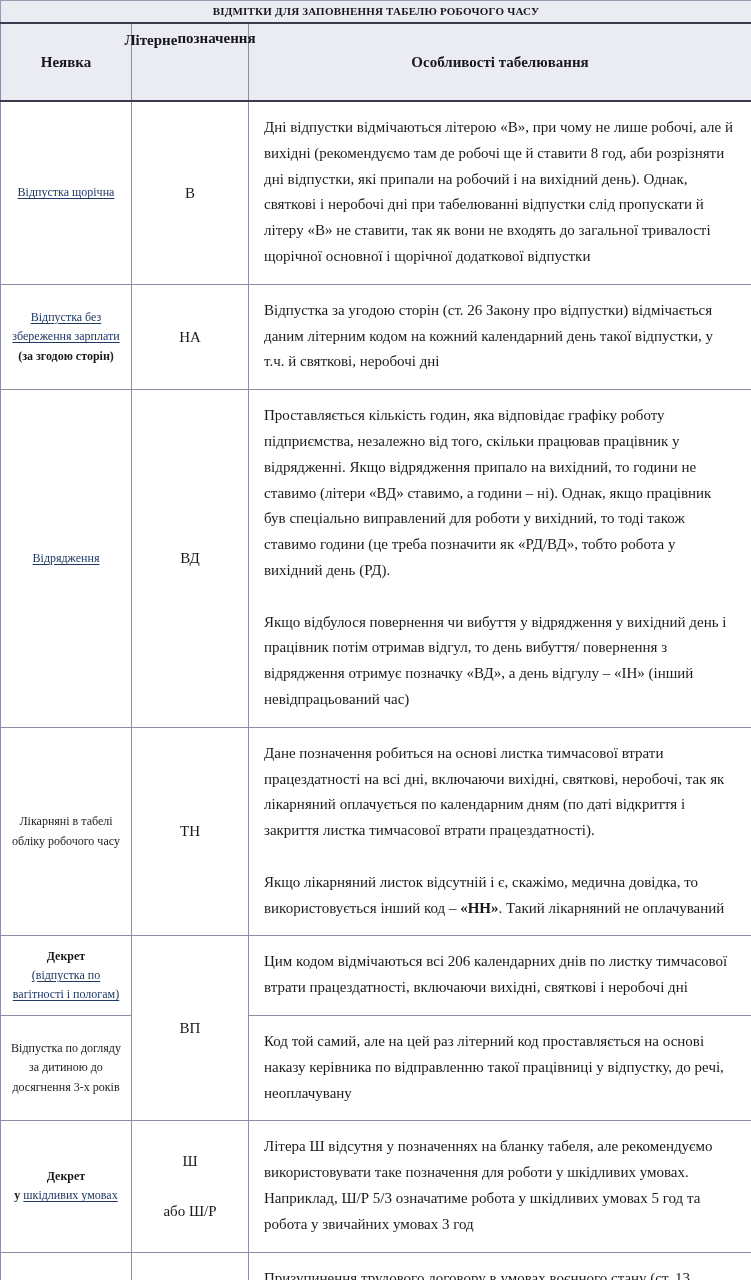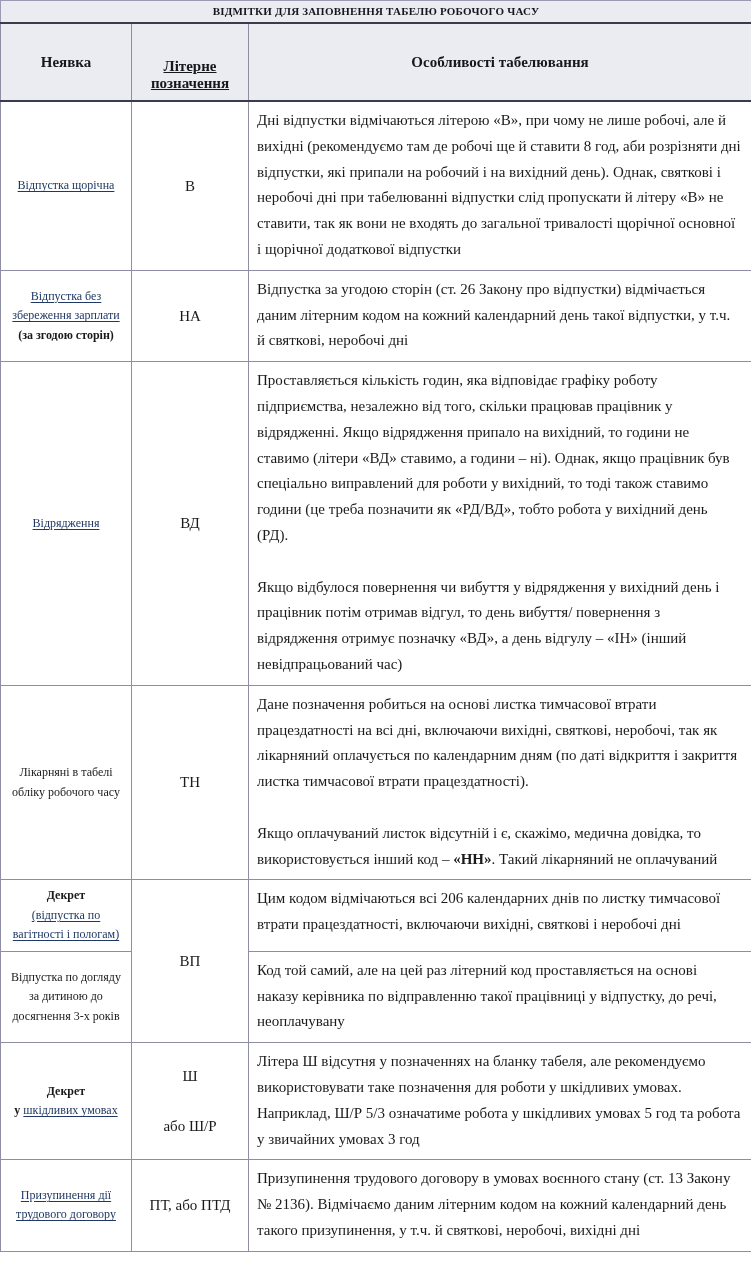--- a/index.html
+++ b/index.html
@@ -56,24 +56,22 @@
     text-align: center;
     vertical-align: middle !important;
     font-weight: bold;
     font-size: 15px;
     color: #16161d;
     padding: 6px 4px;
     border-bottom: 2px solid #3b3b4d !important;
   }
   .hdr-stack {
     display: flex;
-    flex-direction: column;
-    justify-content: flex-end;
+    justify-content: center;
     min-height: 64px;
-    text-decoration: underline;
   }
   .hdr-stack .l1 { padding-top: 2px; }
   .hdr-stack .l2 { padding-bottom: 2px; }
 
   
   .c1 { width: 131px; }
   .c2 { width: 117px; }
   .c3 { width: 503px; }
 
   
@@ -95,21 +93,21 @@
   }
   .desc-cell {
     text-align: left;
     vertical-align: top;
     font-size: 15px;
     line-height: 1.72;
     padding: 5px 8px 6px 7px;
     color: #1a1a1a;
   }
   .desc-cell p {
-    margin: 1px;
+    margin: 8px;
   }
   .desc-cell p + p {
     margin-top: 1.72em;
   }
 
   .lnk {
     color: #1f3864;
     text-decoration: underline;
     text-underline-offset: 2px;
   }
@@ -188,21 +186,21 @@
           <p>Проставляється кількість годин, яка відповідає графіку роботу підприємства, незалежно від того, скільки працював працівник у відрядженні. Якщо відрядження припало на вихідний, то години не ставимо (літери «ВД» ставимо, а години – ні). Однак, якщо працівник був спеціально виправлений для роботи у вихідний, то тоді також ставимо години (це треба позначити як «РД/ВД», тобто робота у вихідний день (РД).</p>
           <p>Якщо відбулося повернення чи вибуття у відрядження у вихідний день і працівник потім отримав відгул, то день вибуття/ повернення з відрядження отримує позначку «ВД», а день відгулу – «ІН» (інший невідпрацьований час)</p>
         </td>
       </tr>
 
       <tr>
         <td class="name-cell">Лікарняні в табелі обліку робочого часу</td>
         <td class="code-cell">ТН</td>
         <td class="desc-cell">
           <p>Дане позначення робиться на основі листка тимчасової втрати працездатності на всі дні, включаючи вихідні, святкові, неробочі, так як лікарняний оплачується по календарним дням (по даті відкриття і закриття листка тимчасової втрати працездатності).</p>
-          <p><span>Якщо оплачуваний листок відсутній і є, скажімо, медична довідка, то використовується інший код – </span><span class="bold">«НН»</span><span>. Такий лікарняний не оплачуваний</span></p>
+          <p><span>Якщо лікарняний листок відсутній і є, скажімо, медична довідка, то використовується інший код – </span><span class="bold">«НН»</span><span>. Такий лікарняний не оплачуваний</span></p>
         </td>
       </tr>
 
       <tr>
         <td class="name-cell">
           <div class="plain">Декрет</div>
           <span class="lnk">(відпустка по вагітності і пологам)</span>
         </td>
         <td class="code-cell" rowspan="2">ВП</td>
         <td class="desc-cell">

